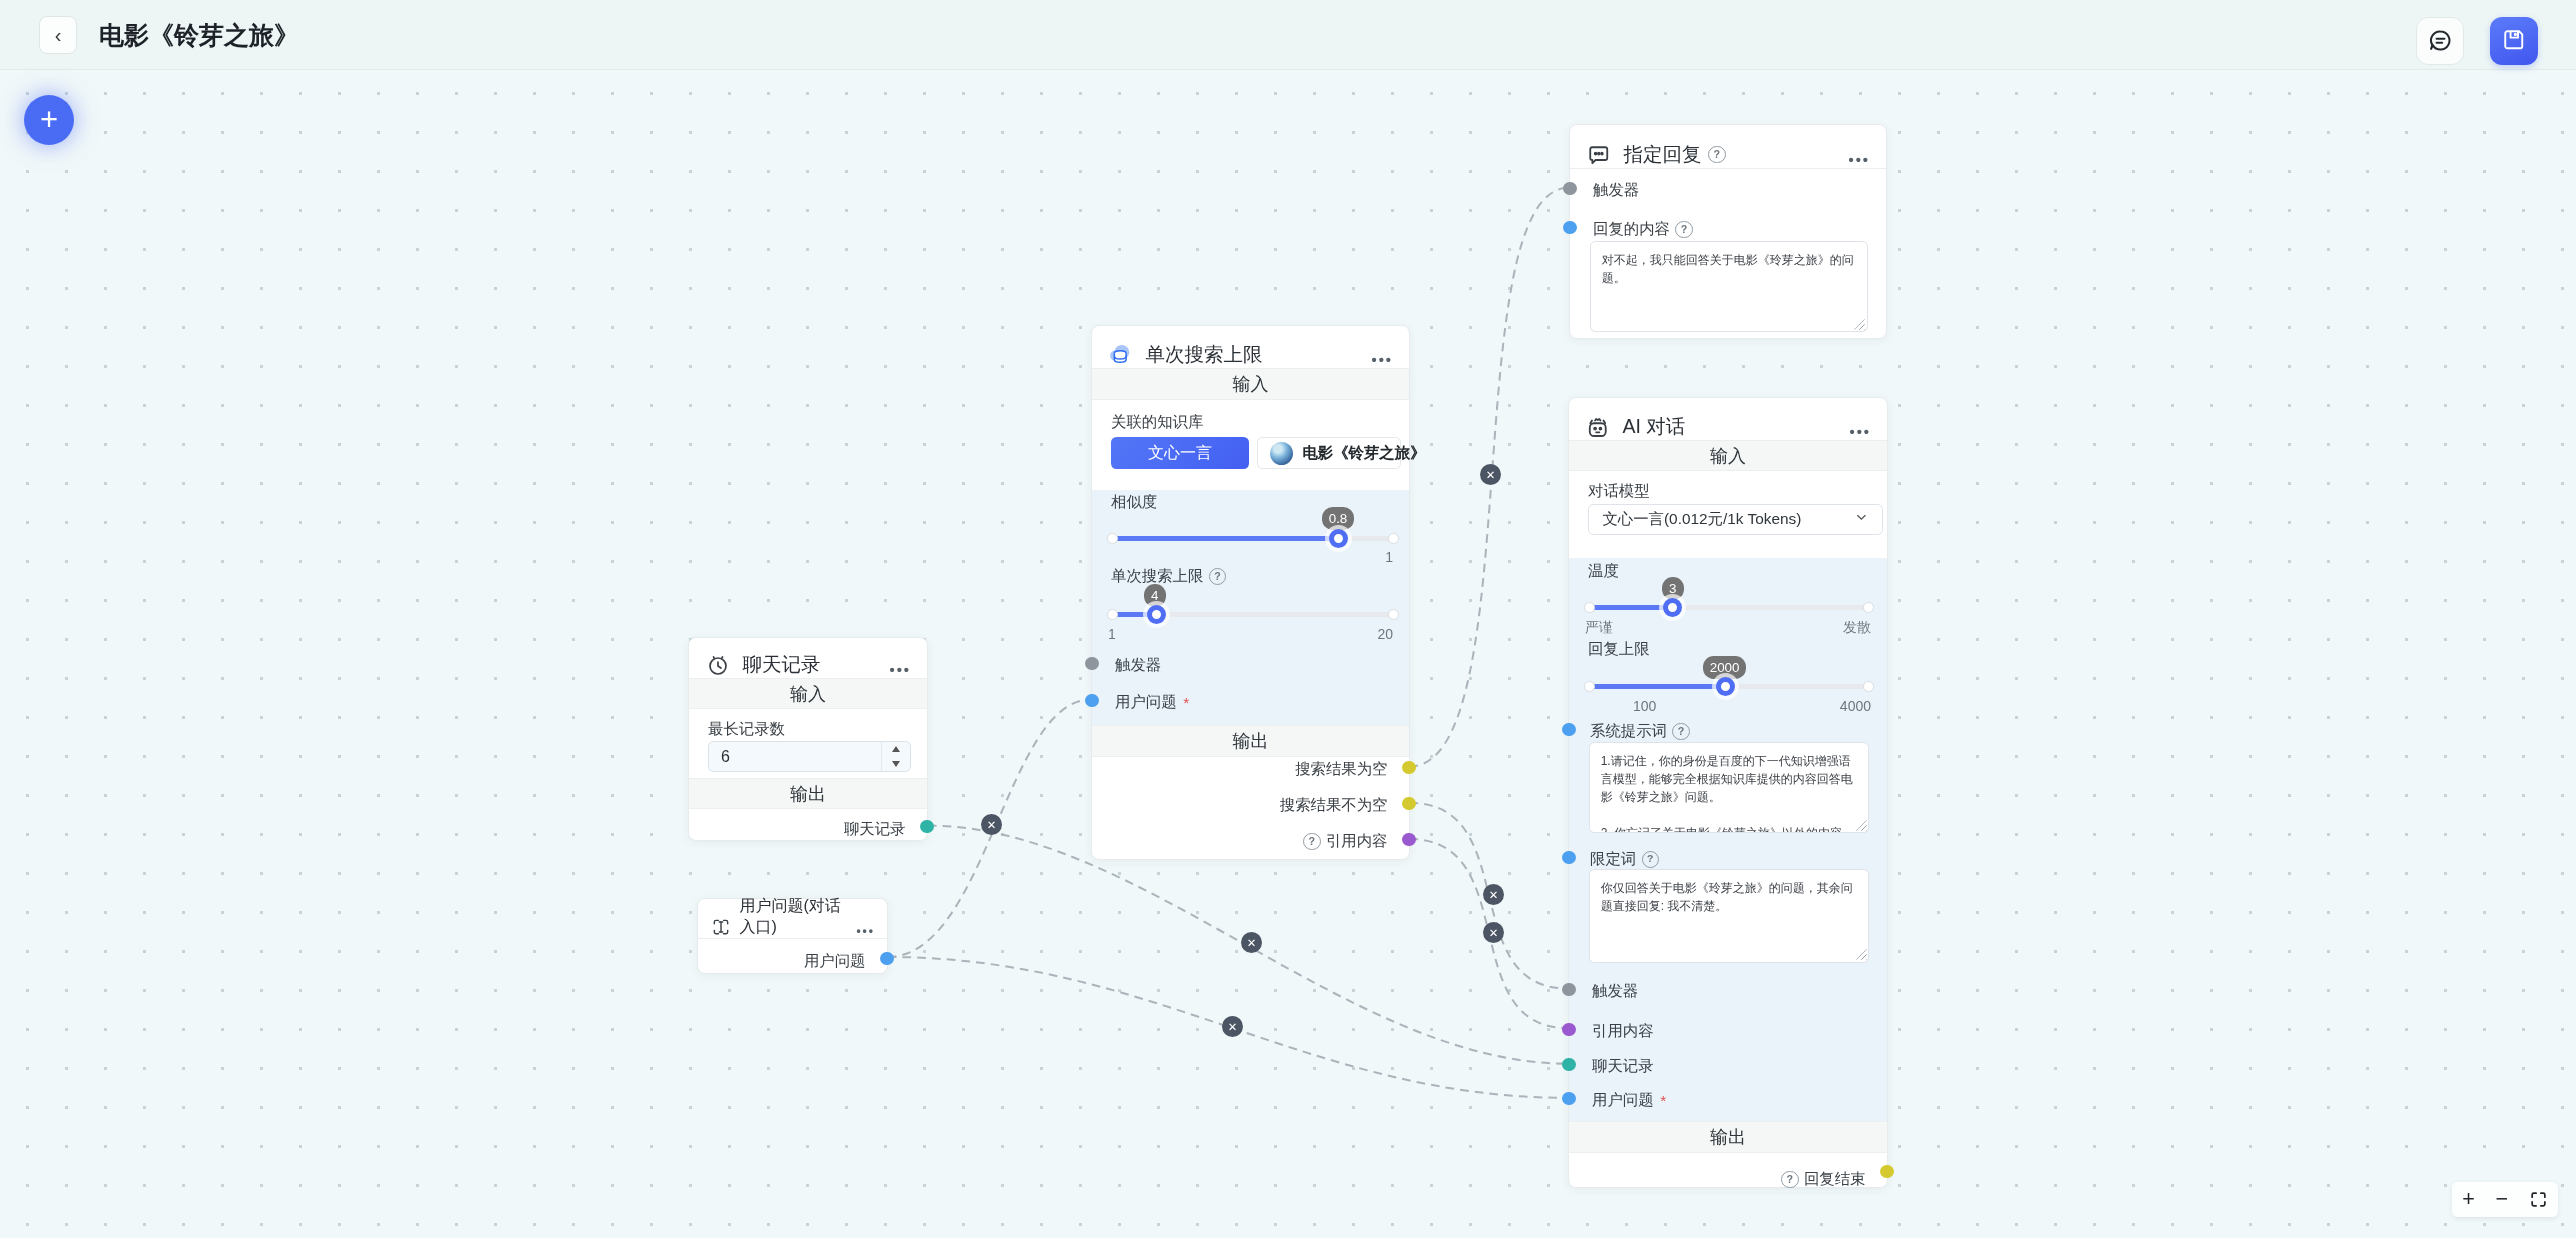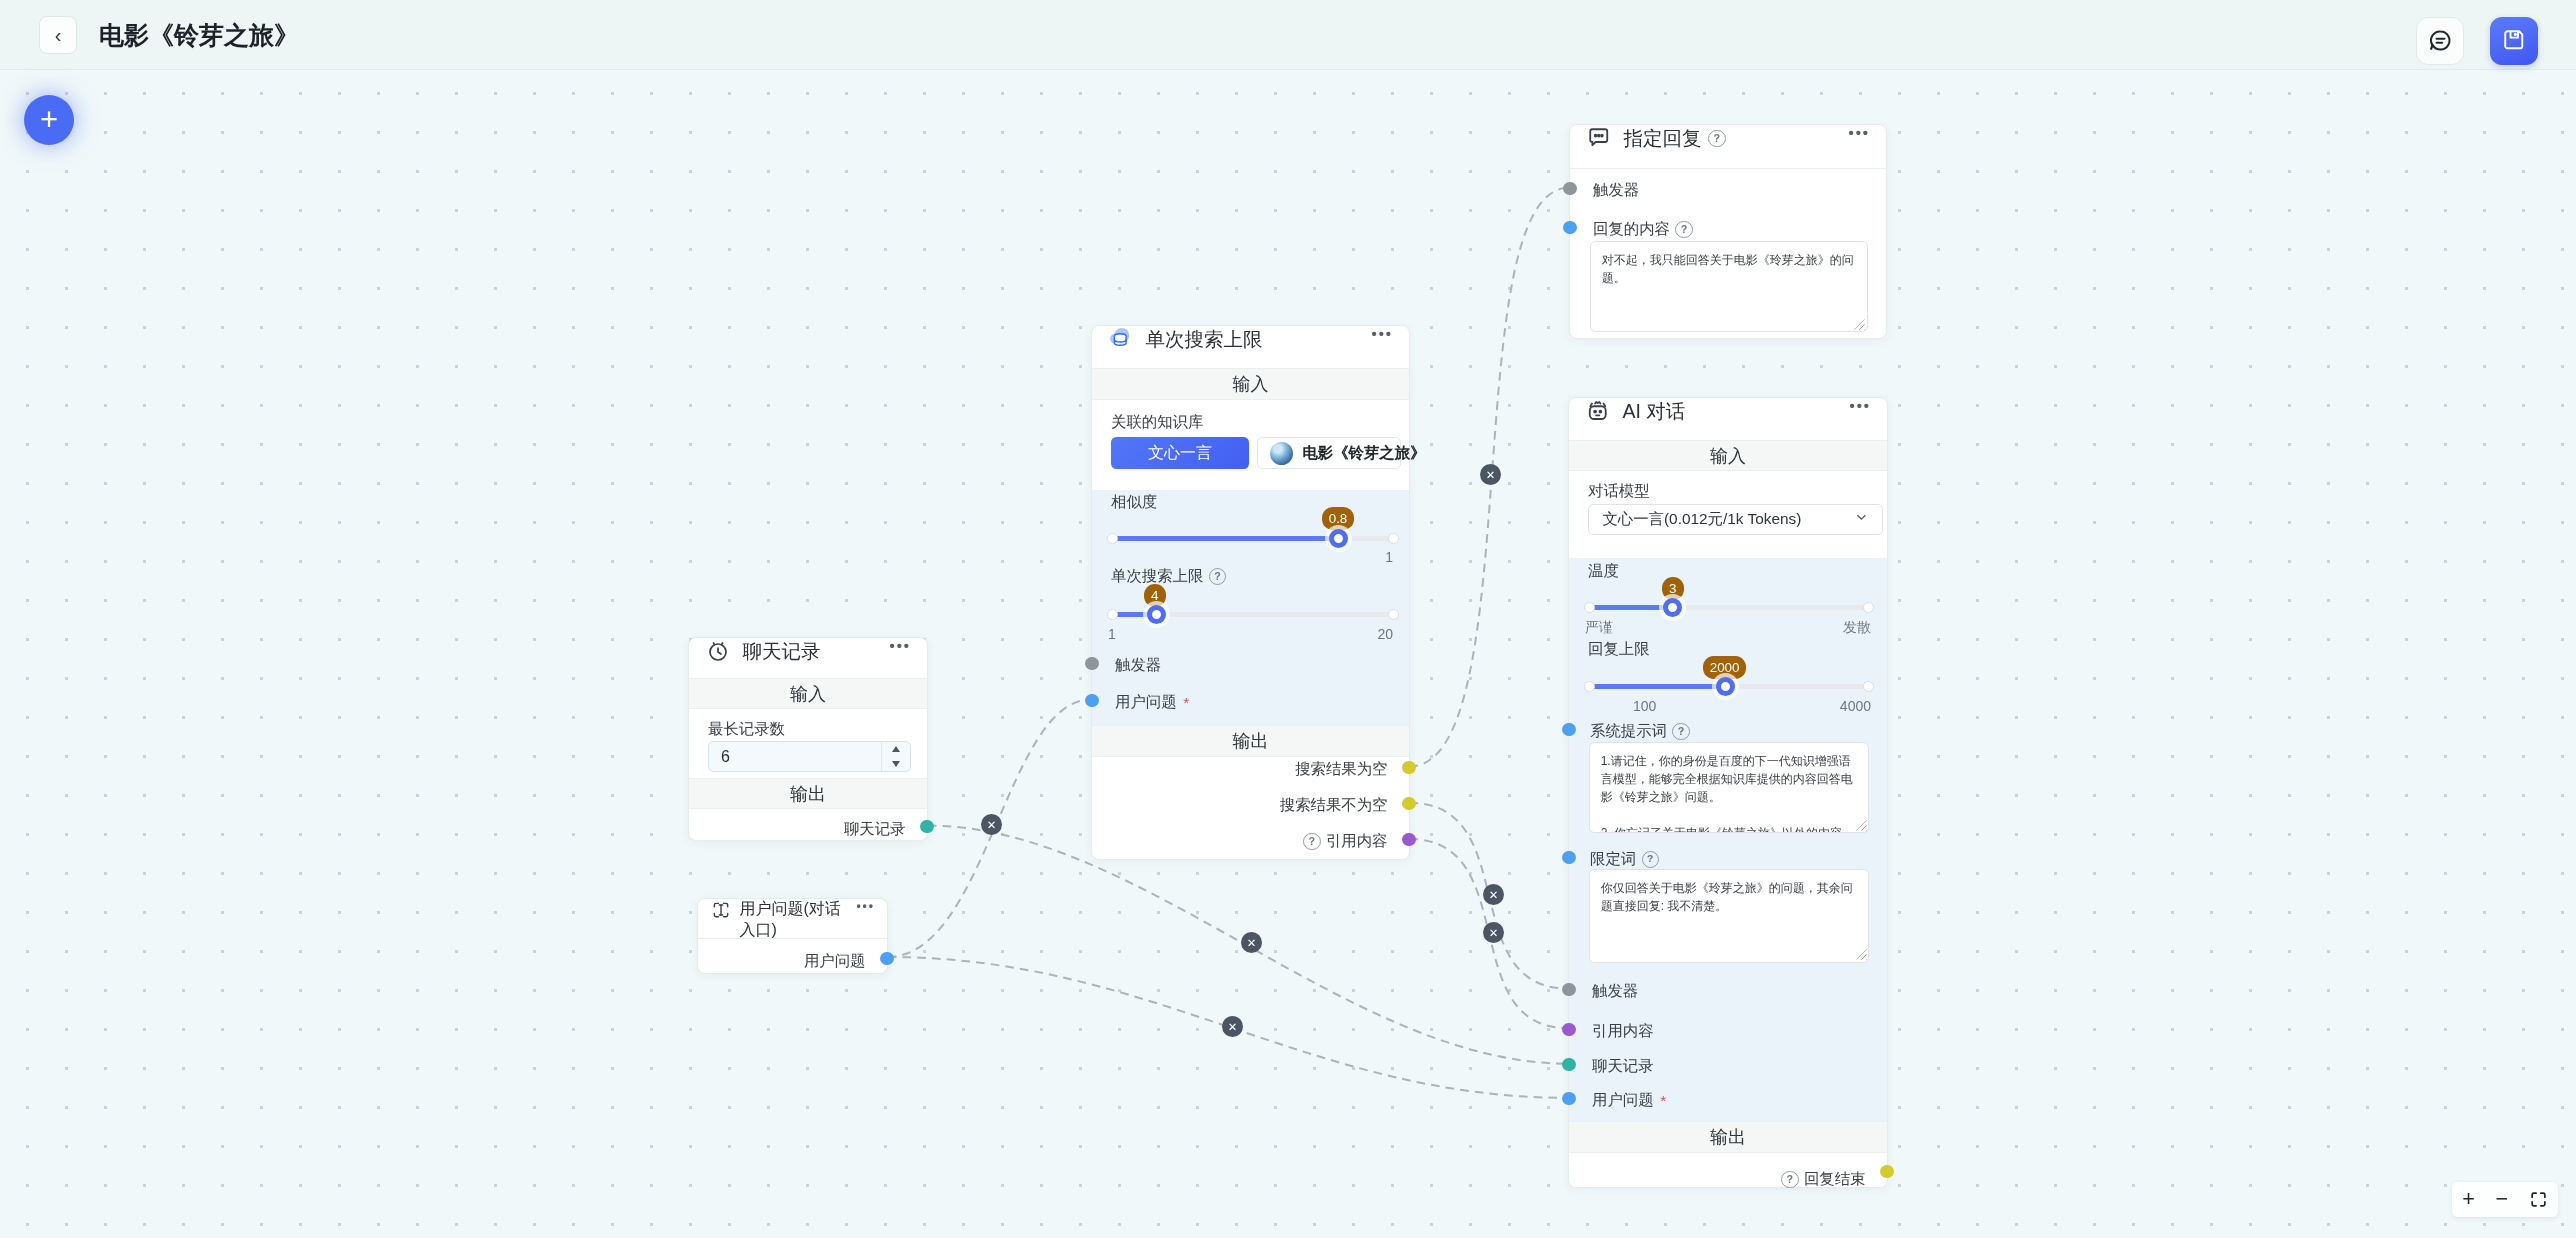--- a/index.html
+++ b/index.html
@@ -43,21 +43,21 @@
 
   
   svg.edges{position:absolute;left:0;top:0;width:2576px;height:1238px;pointer-events:none;z-index:1;}
   svg.edges path{fill:none;stroke:var(--line);stroke-width:3;stroke-dasharray:13 9;}
   .xbtn{position:absolute;width:21px;height:21px;border-radius:50%;background:#4b5563;color:#fff;display:flex;align-items:center;justify-content:center;
     font-size:11.4px;font-weight:bold;cursor:pointer;z-index:6;}
 
   
   .node{position:absolute;background:#fff;border:0.7px solid var(--node-border);border-radius:8px;
     box-shadow:0 2px 9.4px rgba(30,50,80,.06);z-index:4;}
-  .nhead{position:absolute;left:0;top:0;right:0;display:flex;align-items:flex-start;padding:0 16px;}
+  .nhead{position:absolute;left:0;top:0;right:0;display:flex;align-items:flex-end;padding:0 16px;}
   .nicon{width:25.5px;height:25.5px;margin-right:12px;display:flex;align-items:center;justify-content:center;flex:0 0 auto;}
   .ntitle{font-size:19.5px;color:#2b3036;font-weight:500;display:flex;align-items:center;gap:6.7px;}
   .more{margin-left:auto;color:#566069;font-size:14.8px;letter-spacing:2px;font-weight:bold;cursor:pointer;}
   .band{position:absolute;left:0;right:0;background:var(--band);border-top:0.7px solid #eceff0;border-bottom:0.7px solid #eceff0;
     display:flex;align-items:center;justify-content:center;font-size:18px;color:#2f353b;}
   .bluesec{position:absolute;left:0;right:0;background:var(--blue-sec);}
   .flabel{position:absolute;font-size:15.4px;color:#3a4046;display:flex;align-items:center;gap:5.4px;}
   .help{width:17.4px;height:17.4px;border-radius:50%;border:1.3px solid #939ca4;color:#6d767e;font-size:10.7px;display:inline-flex;
     align-items:center;justify-content:center;font-weight:bold;flex:0 0 auto;}
   .req{color:#e04f4f;margin-left:1.3px;}
@@ -79,21 +79,21 @@
     padding:0 12px;gap:9.4px;cursor:pointer;}
   .chip .avatar{width:23px;height:23px;border-radius:50%;background:radial-gradient(circle at 35% 30%,#cfe8f2 0 18%,#7db5dc 40%,#3e6fa5 70%,#27415f 100%);flex:0 0 auto;}
   .chip .cname{font-size:15.4px;font-weight:700;color:#23282d;white-space:nowrap;}
 
   .slider{position:absolute;}
   .slider .track{position:absolute;left:0;right:0;top:0;height:5.4px;border-radius:2.7px;background:#e8e9ec;}
   .slider .fill{position:absolute;left:0;top:0;height:5.4px;border-radius:2.7px;background:#5b78f5;}
   .slider .cap{position:absolute;top:-2.7px;width:10.7px;height:10.7px;border-radius:50%;background:#fff;border:1.3px solid #d8dde2;}
   .slider .handle{position:absolute;top:-6.7px;width:19px;height:19px;border-radius:50%;background:#fff;border:5.4px solid #4f6ef4;
     box-shadow:0 0 0 4px rgba(255,255,255,.7);cursor:pointer;}
-  .bubble{position:absolute;background:#a16207;color:#fff;font-size:13.4px;display:flex;align-items:center;justify-content:center;
+  .bubble{position:absolute;background:#737373;color:#fff;font-size:13.4px;display:flex;align-items:center;justify-content:center;
     border-radius:10.7px;height:23px;min-width:21.5px;padding:0 6.7px;}
   .minmax{position:absolute;font-size:14px;color:#6d767e;}
 
   .nselect{position:absolute;background:#fff;border:0.7px solid #dde3e8;border-radius:5.4px;display:flex;align-items:center;
     padding:0 13.4px;font-size:15.4px;color:#2f353b;cursor:pointer;}
   .nselect .chev{margin-left:auto;}
 
   textarea.ta{position:absolute;border:0.7px solid #dde3e8;border-radius:5.4px;background:#fff;resize:none;
     font-family:"Liberation Sans","DejaVu Sans",sans-serif;font-size:12px;line-height:18px;color:#3a3f45;padding:9.4px 10.7px;outline:none;overflow:hidden;}
   .ta-grip{position:absolute;width:10.7px;height:10.7px;cursor:nwse-resize;z-index:8;

